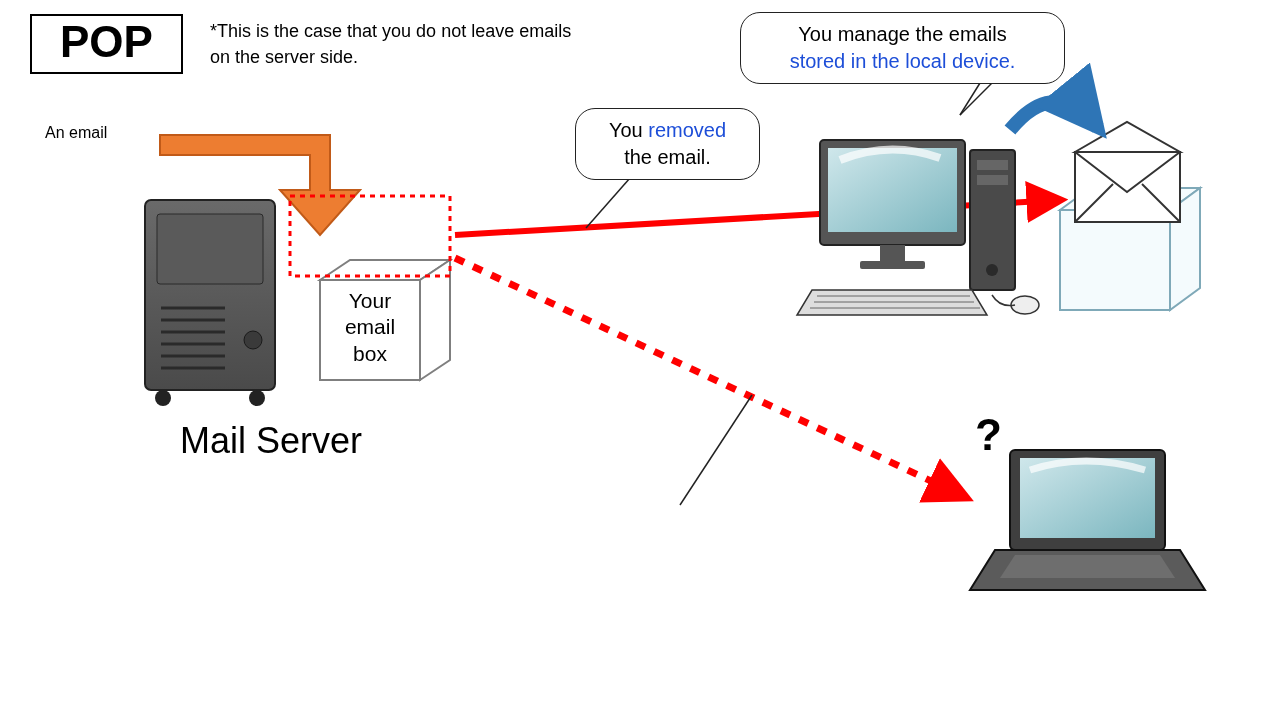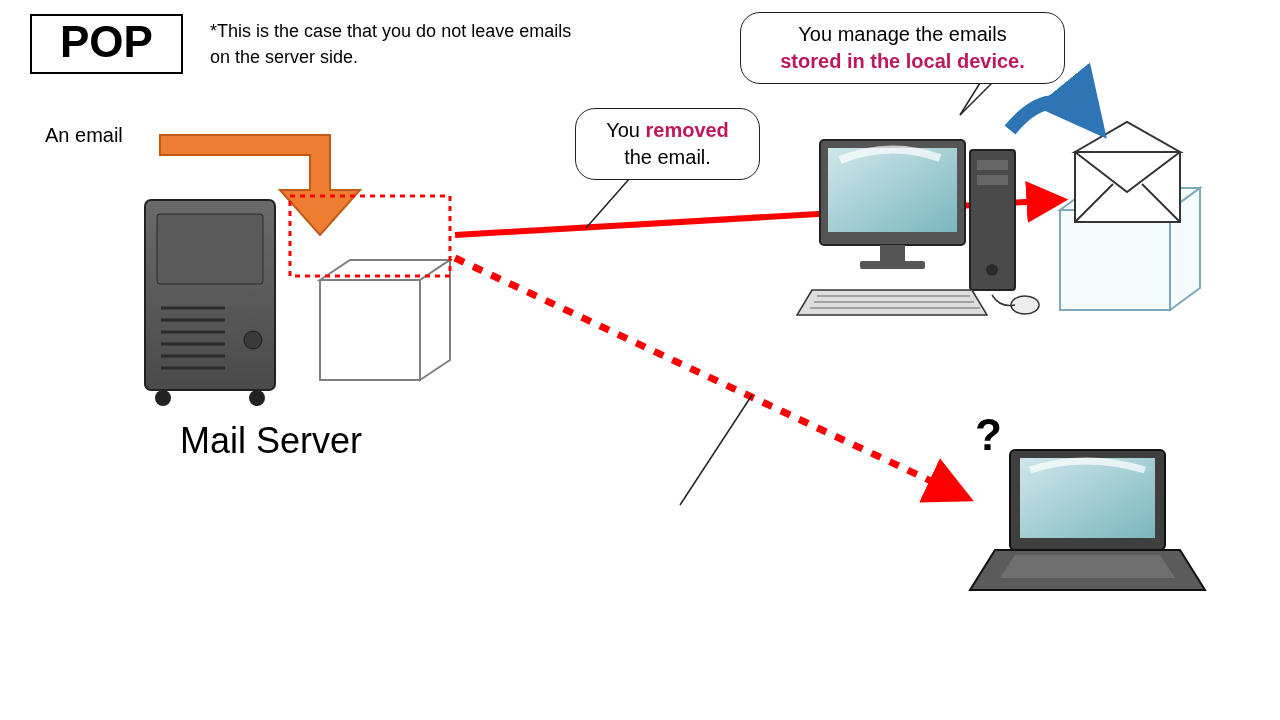--- a/index.html
+++ b/index.html
@@ -1,24 +1,24 @@
 <!DOCTYPE html>
 <html><head>
 <meta charset="utf-8">
 <style>
   html,body{margin:0;padding:0;width:1280px;height:720px;font-family:"Yu Gothic","Hiragino Sans",Arial,sans-serif;background:#fff;color:#000}
   .stage{position:relative;width:1280px;height:680px;overflow:hidden}
   .abs{position:absolute}
   .pop-box{border:2px solid #000;padding:2px 28px 6px 28px;font-size:44px;font-weight:bold;line-height:1.1}
   .footnote{font-size:18px;line-height:1.45}
-  .small-label{font-size:20px}
+  .small-label{font-size:16px}
   .mailbox-label{font-size:21px;text-align:center;line-height:1.25}
   .heading{font-size:36px}
   .callout{background:#fff;border:1.5px solid #222;border-radius:20px;text-align:center;font-size:20px;line-height:1.35;padding:8px 14px;box-sizing:border-box}
-  .red{color:#be185d;font-weight:bold}
+  .red{color:#1d4ed8;font-weight:normal}
   .qmark{font-size:44px;font-weight:bold}
 </style>
 </head>
 <body>
 
 <div class="stage">
 
   <svg class="abs" width="1280" height="720" viewBox="0 0 1280 720">
     <defs>
       <marker id="redArrow" viewBox="0 0 10 10" refX="8" refY="5" markerWidth="7" markerHeight="7" orient="auto-start-reverse">
@@ -128,20 +128,25 @@
   </svg>
 
   <div class="abs pop-box" style="left:30px;top:14px">
     <span>POP</span>
   </div>
 
   <div class="abs footnote" style="left:210px;top:18px;width:370px">*This is the case that you do not leave emails on the server side.</div>
 
   <div class="abs small-label" style="left:45px;top:124px">An email</div>
 
+  <div class="abs mailbox-label" style="left:330px;top:288px;width:80px">
+    <span>Your</span><br>
+    <span>email</span><br>
+    <span>box</span>
+  </div>
 
   <div class="abs heading" style="left:180px;top:420px">Mail Server</div>
 
   <div class="abs callout" style="left:575px;top:108px;width:185px">
     <span>You </span><span class="red">removed</span><br><span> the email.</span>
   </div>
 
   <div class="abs callout" style="left:740px;top:12px;width:325px">
     <span>You manage the emails</span><br>
     <span class="red">stored in the local device.</span>

